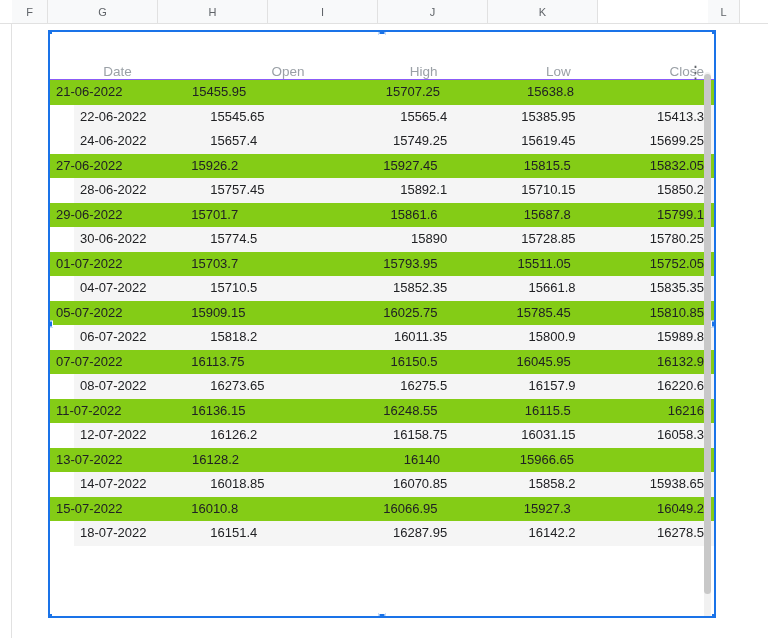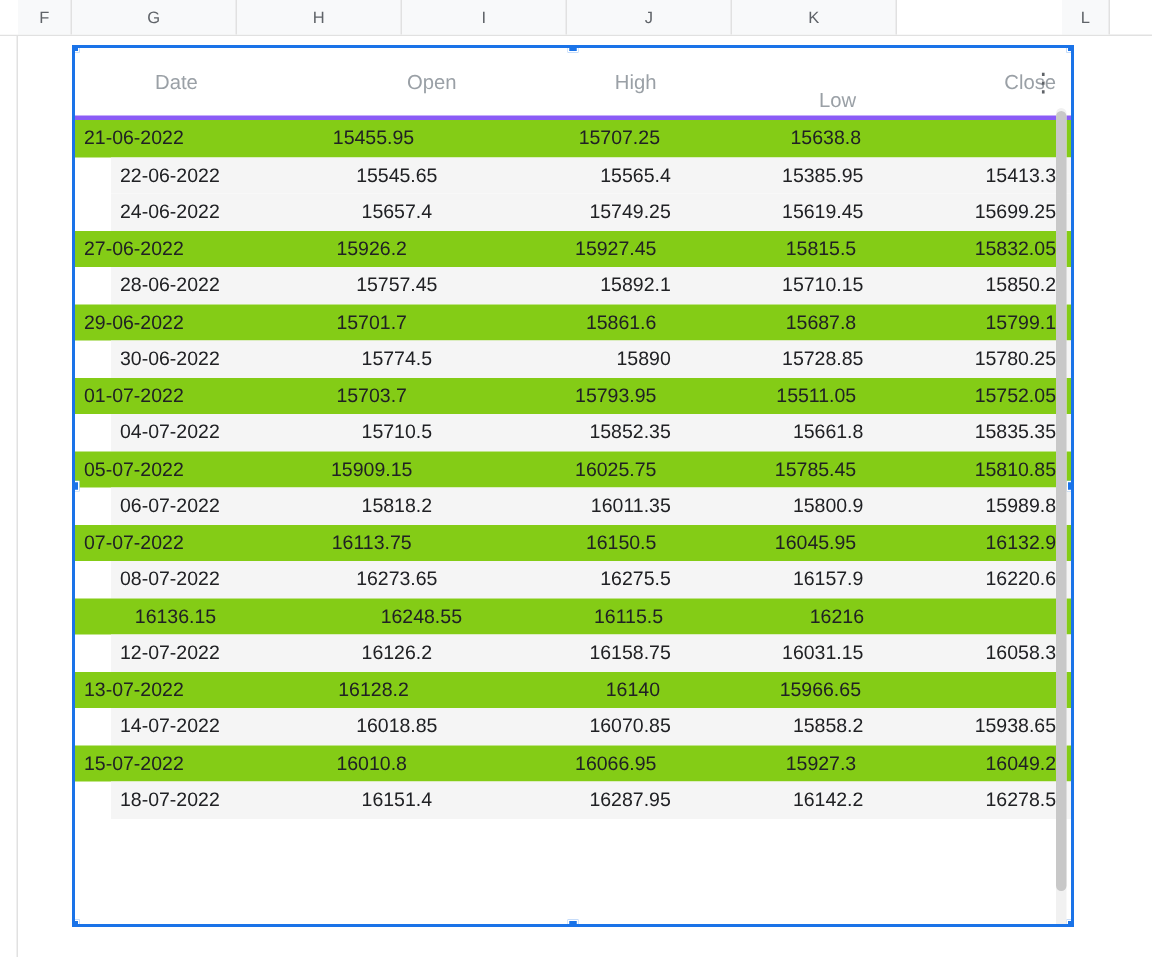--- a/index.html
+++ b/index.html
@@ -70,22 +70,22 @@
     height: 588px;
     overflow: hidden;
   }
   .table-inner {
     width: 100%;
   }
   .thead-row {
     display: flex;
     height: 48px;
     background: #fff;
-    border-bottom: 3px solid #8b5cf6;
-    align-items: center;
+    border-bottom: 1px solid #8b5cf6;
+    align-items: flex-end;
   }
   .th {
     font-size: 13.5px;
     color: #9aa0a6;
     padding: 0 10px 0 14px;
     font-weight: 400;
     display: flex;
     align-items: center;
   }
   .th.close-col {
@@ -113,21 +113,21 @@
     color: #202124;
   }
   .data-row.even { background: #84cc16; }
   .data-row.odd  { background: #f5f5f5; margin-left: 24px; }
   .td {
     padding: 0 10px 0 10px;
     line-height: 24.5px;
     white-space: nowrap;
   }
   .td-date  { width: 132px; text-align: left; padding-left: 6px;}
-  .td-open  { width: 134px; text-align: center; }
+  .td-open  { width: 134px; text-align: left; }
   .td-high  { width: 134px; text-align: right; }
   .td-low   { width: 134px; text-align: right; }
   .td-close { width: 134px; text-align: right; }
 
   
   .handle {
     position: absolute;
     width: 7px;
     height: 7px;
     background: #1a73e8;
@@ -299,20 +299,21 @@
                 <div class="td td-close">16132.9</div>
               </div>
               <div class="data-row odd">
                 <div class="td td-date">08-07-2022</div>
                 <div class="td td-open">16273.65</div>
                 <div class="td td-high">16275.5</div>
                 <div class="td td-low">16157.9</div>
                 <div class="td td-close">16220.6</div>
               </div>
               <div class="data-row even">
+                <div class="td td-date">11-07-2022</div>
                 <div class="td td-open">16136.15</div>
                 <div class="td td-high">16248.55</div>
                 <div class="td td-low">16115.5</div>
                 <div class="td td-close">16216</div>
               </div>
               <div class="data-row odd">
                 <div class="td td-date">12-07-2022</div>
                 <div class="td td-open">16126.2</div>
                 <div class="td td-high">16158.75</div>
                 <div class="td td-low">16031.15</div>

